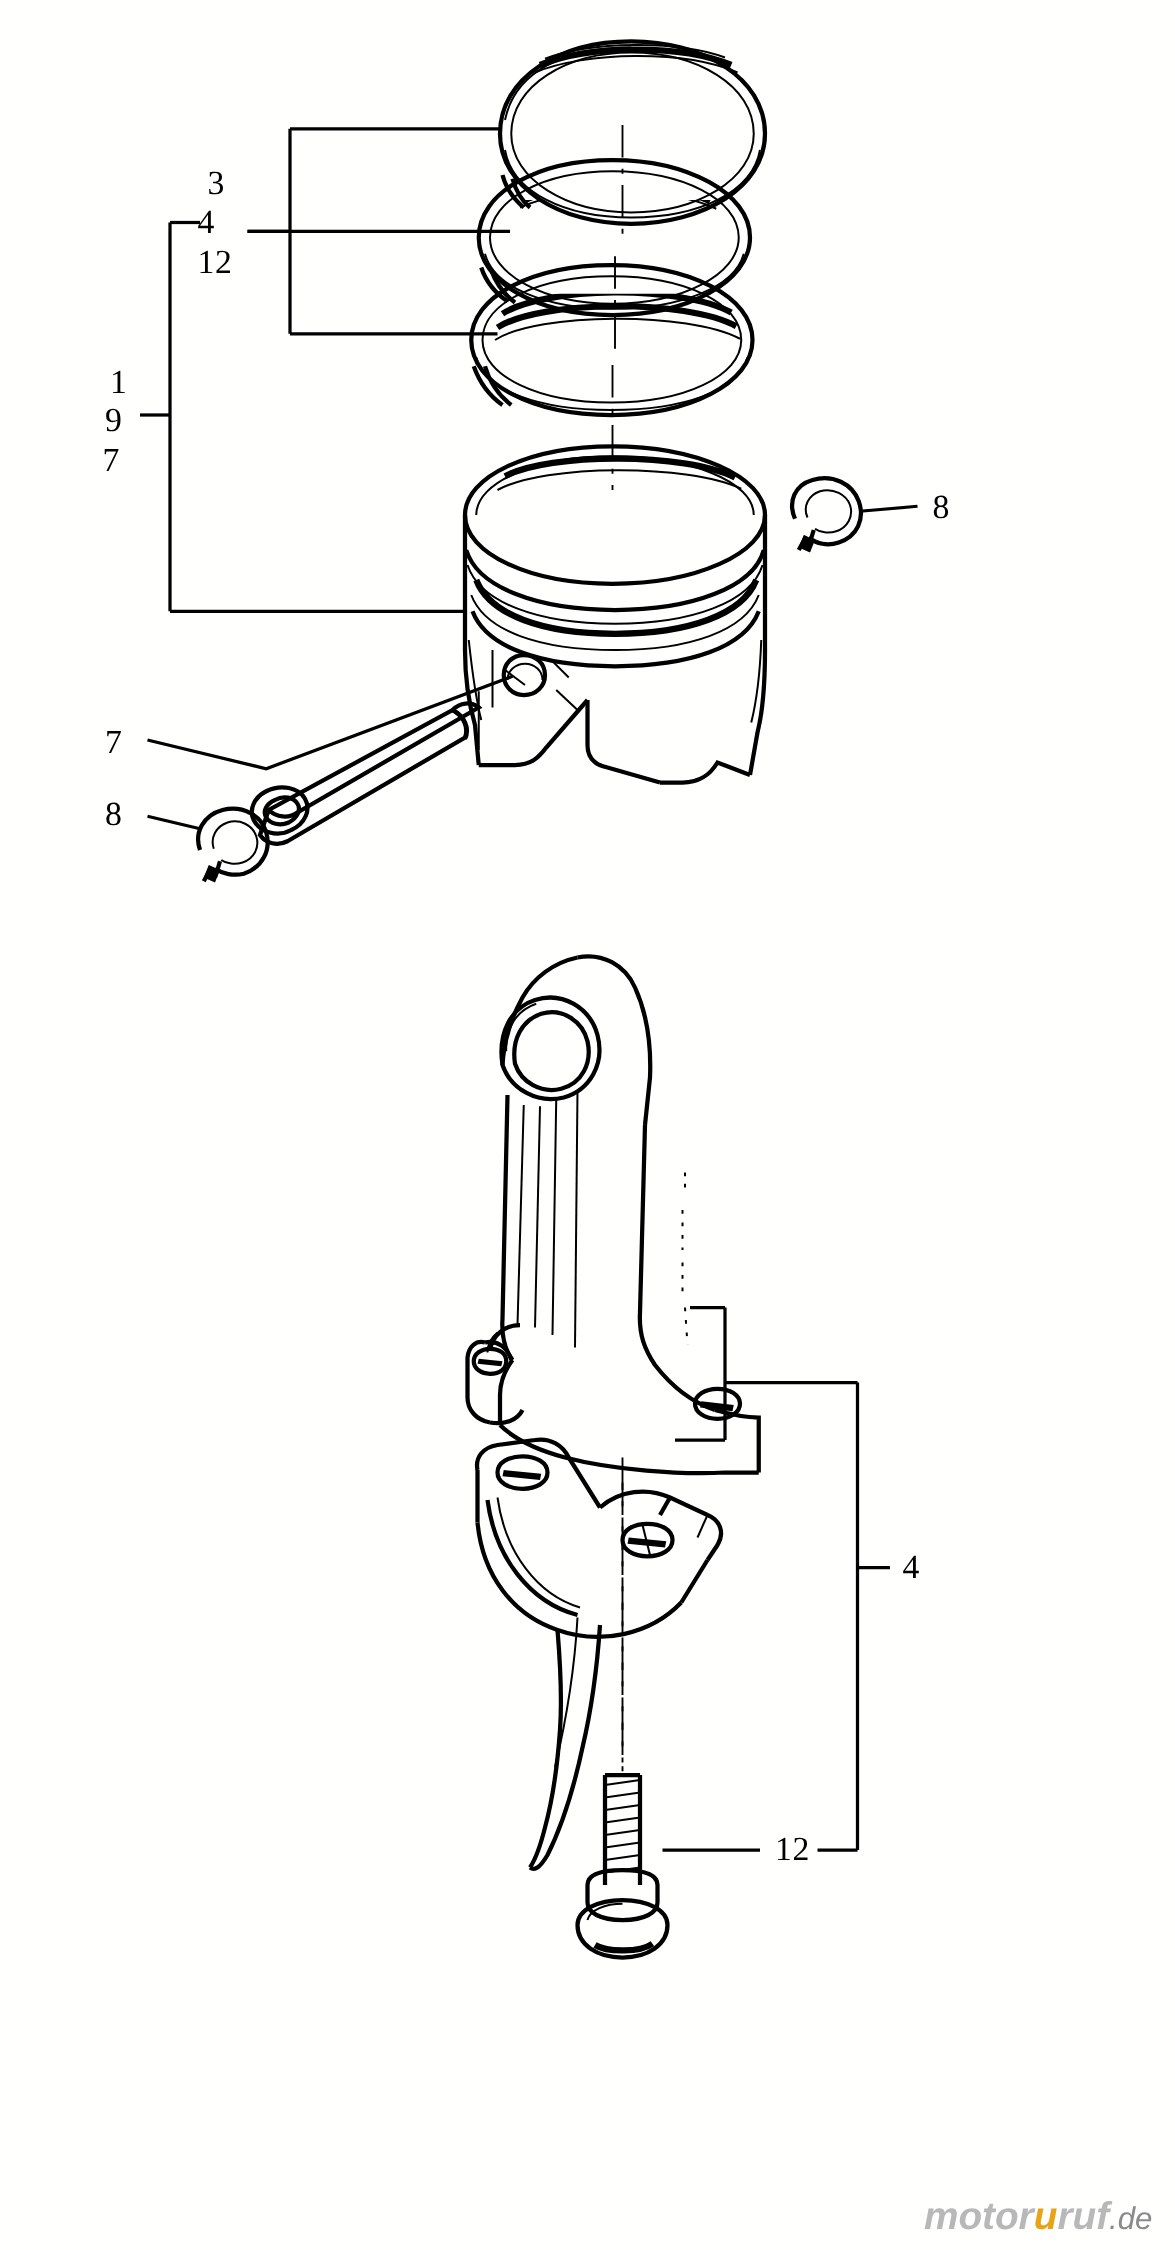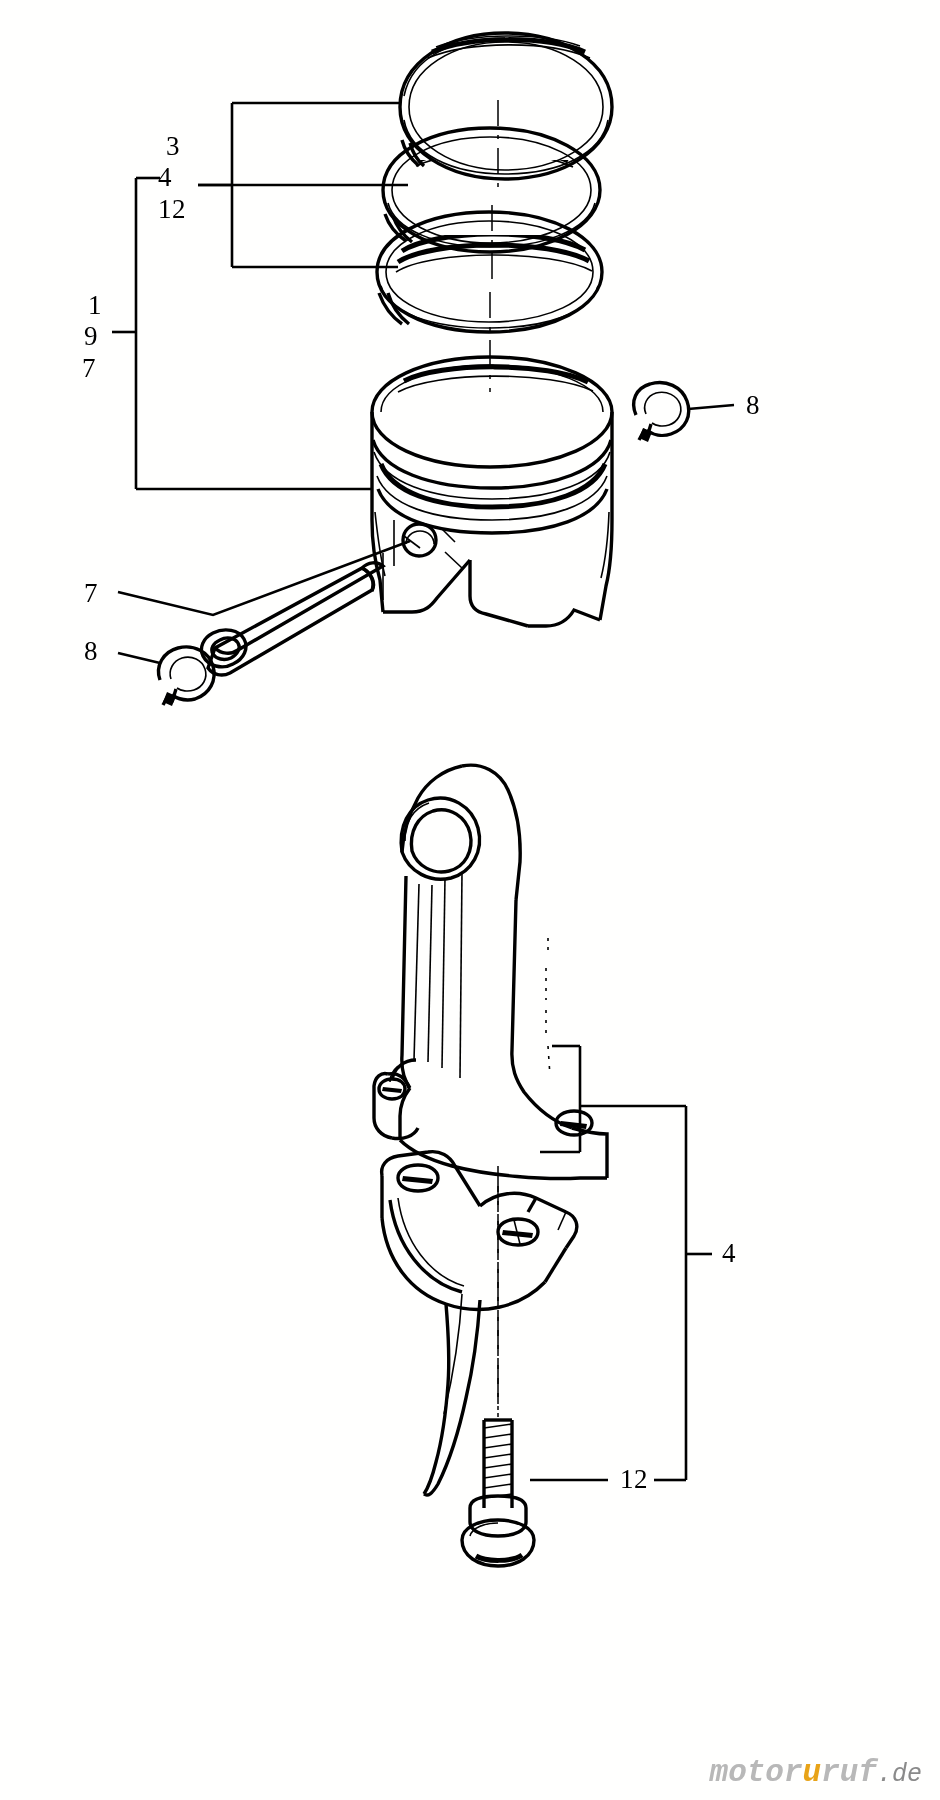--- a/index.html
+++ b/index.html
@@ -33,21 +33,21 @@
     color: #000000;
     letter-spacing: 0.5px;
     line-height: 1;
     white-space: nowrap;
     user-select: none;
   }
   #wm {
     position: absolute;
     right: 18px;
     bottom: 12px;
-    font-family: Liberation Mono, monospace;
+    font-family: Liberation Sans, sans-serif;
     font-size: 31px;
     line-height: 1;
     white-space: nowrap;
     user-select: none;
     margin-left: 36px;
   }
   #wm .wm-motor { color: #b8b8b8; font-style: italic; font-weight: 700; }
   #wm .wm-u     { color: #e8a317; font-style: italic; font-weight: 700; }
   #wm .wm-ruf   { color: #b8b8b8; font-style: italic; font-weight: 700; }
   #wm .wm-de    { color: #8a8a8a; font-style: italic; font-weight: 400; font-size: 25px; }

